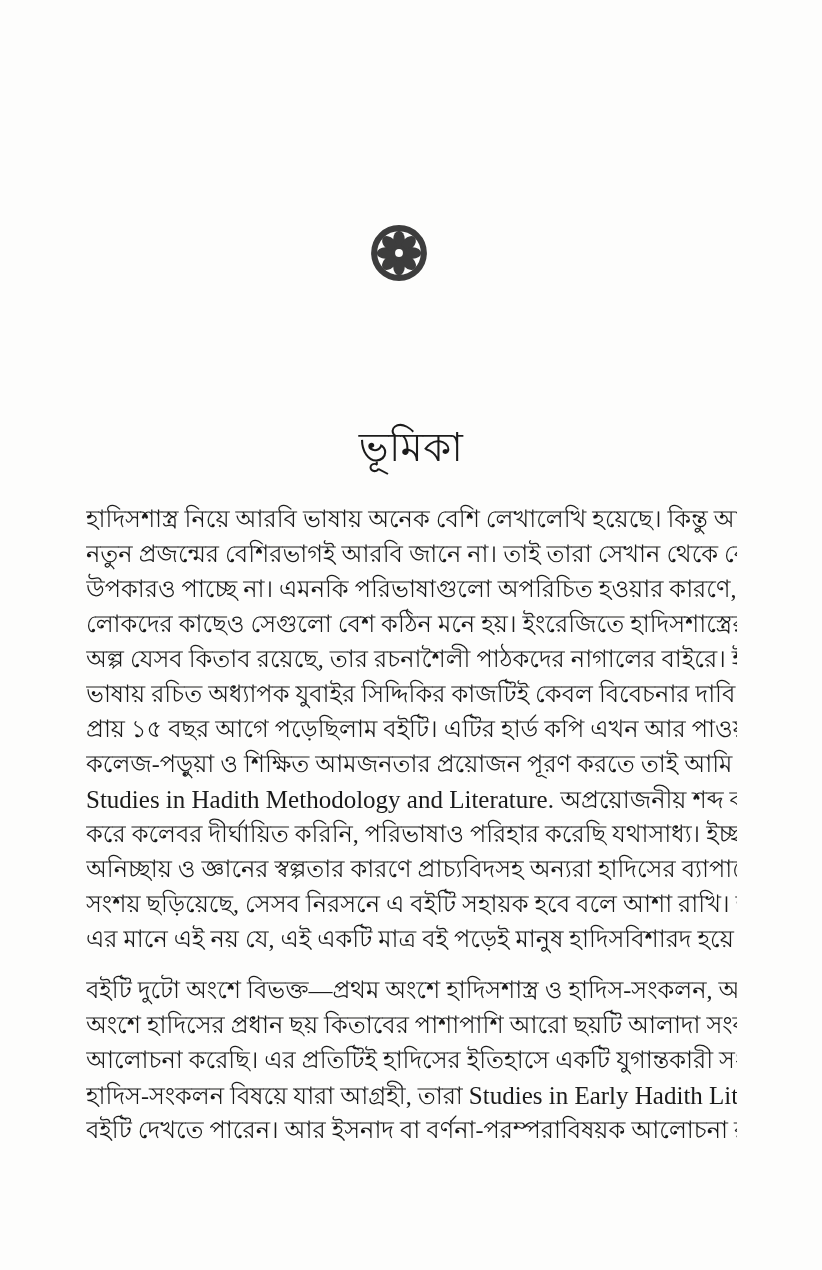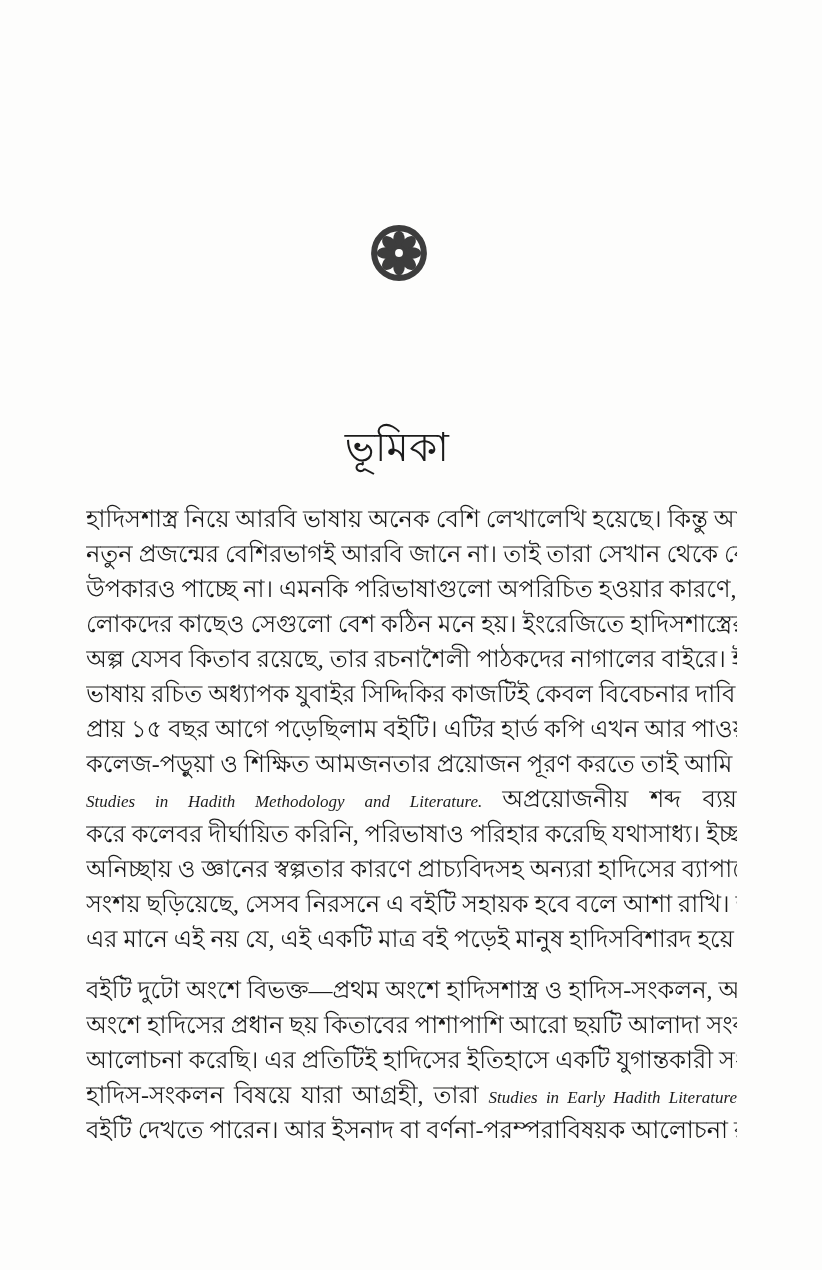--- a/index.html
+++ b/index.html
@@ -19,21 +19,21 @@
   }
   .ornament {
     position: absolute;
     left: 369px;
     top: 223px;
     width: 60px;
     height: 60px;
   }
   .page-title {
     position: absolute;
-    left: 71px;
+    left: 85px;
     top: 420px;
     width: 652px;
     text-align: center;
     font-size: 40px;
     line-height: 56px;
     font-weight: normal;
     margin: 0;
     letter-spacing: 0.5px;
   }
   .body-text {
@@ -51,22 +51,21 @@
     text-align: justify;
     text-align-last: justify;
     overflow: hidden;
     white-space: nowrap;
   }
   .seg-bn {
     font-family: "Liberation Serif", "DejaVu Serif", serif;
   }
   .seg-en {
     font-family: "Liberation Serif", "DejaVu Serif", serif;
-    font-style: italic;
-    font-size: 17px;
+    font-size: 25px;
   }
 </style>
 </head>
 <body>
 
 <div class="page" style="--page-bg: #fdfdfc; --ink: #1b1b1b;">
 
   <svg class="ornament" viewBox="0 0 64 64" aria-hidden="true">
     <g id="rosette" fill="#3d3d3d">
       <circle cx="32" cy="32" r="26.5" fill="none" stroke="#3d3d3d" stroke-width="6.5"></circle>

